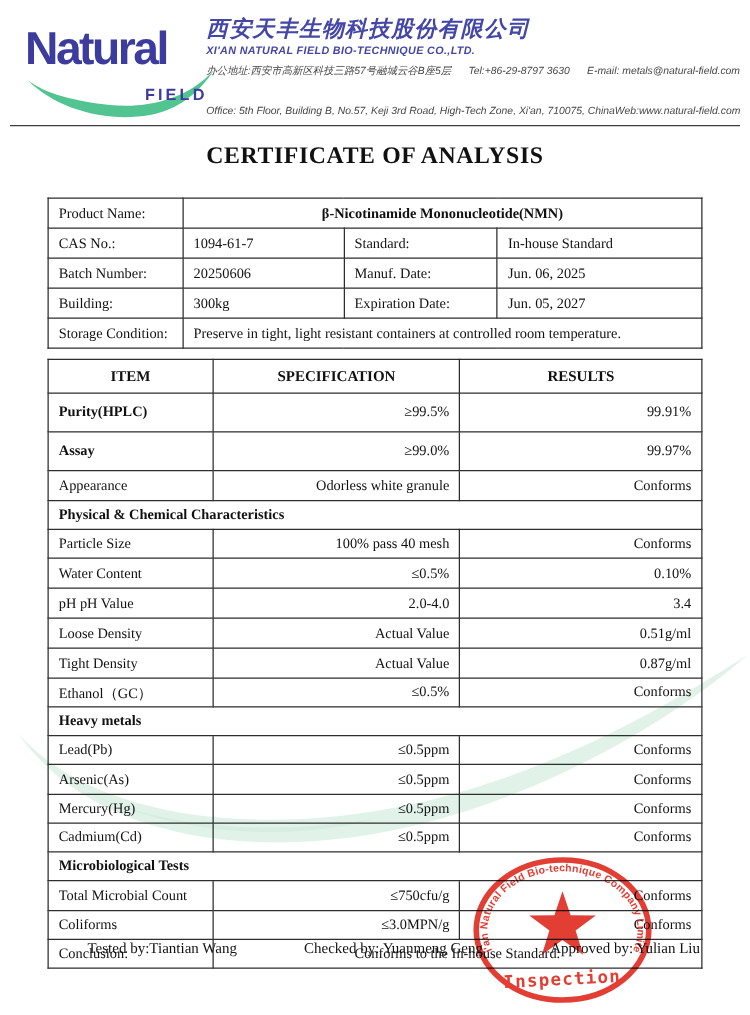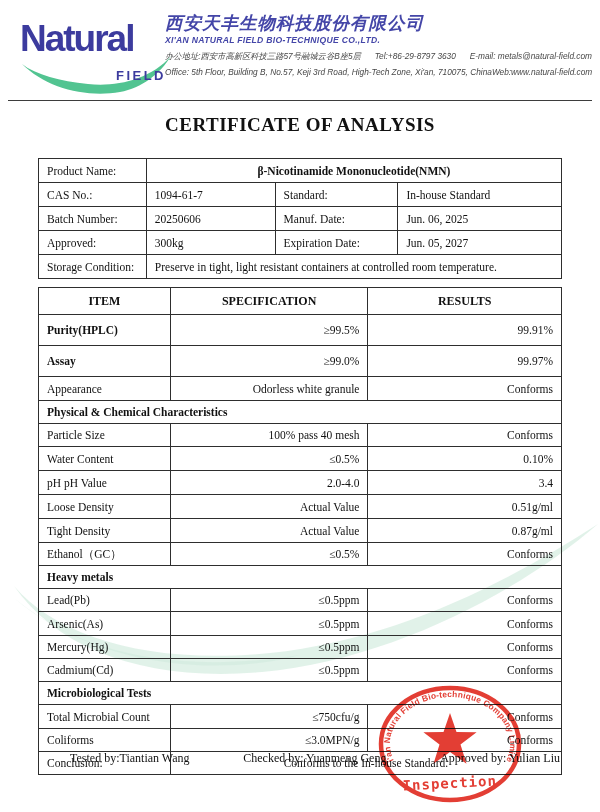--- a/index.html
+++ b/index.html
@@ -14,21 +14,21 @@
   .logo-swoosh{position:absolute;left:0;top:38px;width:152px;height:44px;}
   .logo-field{position:absolute;right:4px;top:52px;font-family:"Liberation Sans",sans-serif;
         font-weight:bold;font-size:13px;letter-spacing:2.5px;color:#3c3b9e;}
   .company{position:absolute;left:157px;top:2px;width:427px;font-style:italic;}
   .company-cn{font-family:"Liberation Sans",sans-serif;font-weight:bold;font-size:17.5px;
         letter-spacing:1px;color:#4446a8;line-height:1.1;}
   .company-en{font-family:"Liberation Sans",sans-serif;font-weight:bold;font-size:8.6px;
         letter-spacing:0.3px;color:#4446a8;margin-top:2px;}
   .contact-line{display:flex;justify-content:space-between;font-family:"Liberation Sans",sans-serif;
         font-size:8.3px;color:#474747;margin-top:6px;white-space:nowrap;}
-  .contact-line.second{margin-top:5px;}
+  .contact-line.second{margin-top:21px;}
   .hr{position:absolute;top:100px;left:8px;width:584px;border-top:1.2px solid #3d3d3d;}
 
   
   .doc-title{position:absolute;top:114px;left:0;width:600px;text-align:center;
         font-size:19px;font-weight:bold;letter-spacing:0.5px;}
 
   
   table{border-collapse:collapse;background:transparent;position:absolute;z-index:1;}
   td,th{border:1px solid #2e2e2e;font-size:11.5px;padding:1px 8px;background:transparent;}
   .info-table{left:38px;top:158px;width:524px;}
@@ -120,21 +120,21 @@
       <td class="lbl">Standard:</td>
       <td class="val">In-house Standard</td>
     </tr>
     <tr>
       <td class="lbl">Batch Number:</td>
       <td class="val">20250606</td>
       <td class="lbl">Manuf. Date:</td>
       <td class="val">Jun. 06, 2025</td>
     </tr>
     <tr>
-      <td class="lbl">Approved:</td>
+      <td class="lbl">Building:</td>
       <td class="val">300kg</td>
       <td class="lbl">Expiration Date:</td>
       <td class="val">Jun. 05, 2027</td>
     </tr>
     <tr>
       <td class="lbl">Storage Condition:</td>
       <td colspan="3" class="val">Preserve in tight, light resistant containers at controlled room temperature.</td>
     </tr>
   </tbody>
     </table>

